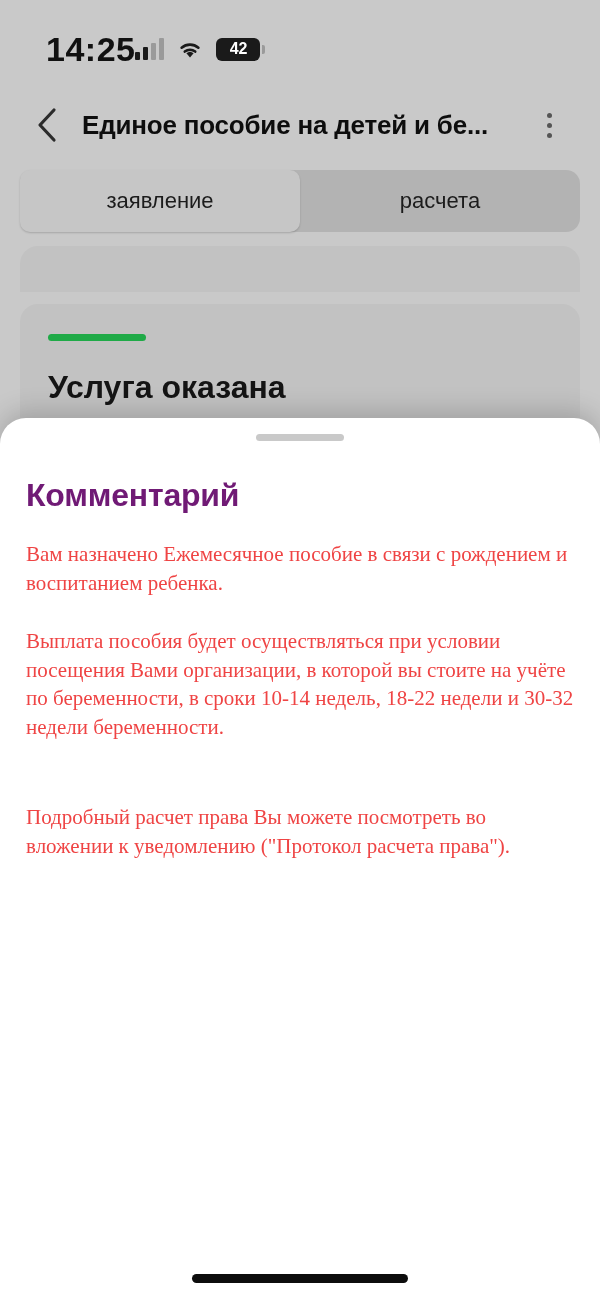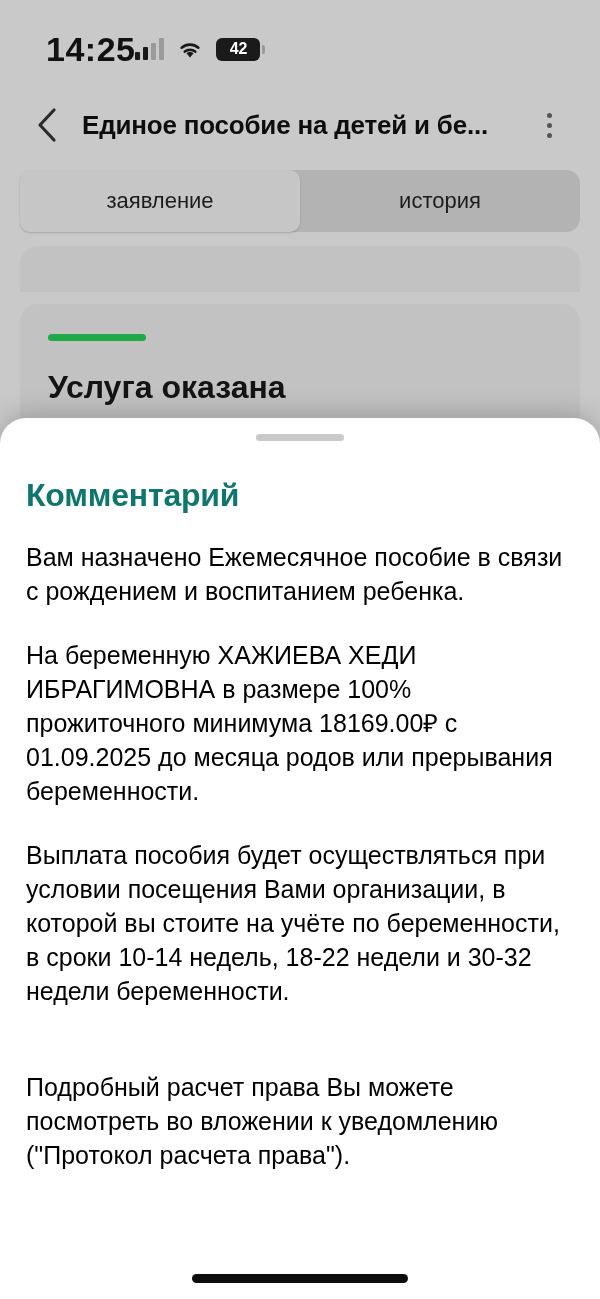--- a/index.html
+++ b/index.html
@@ -222,29 +222,30 @@
   .grabber {
     width: 88px;
     height: 7px;
     border-radius: 4px;
     background: #c9c9c9;
     margin: 16px auto 0 auto;
   }
   .sheet h1 {
     font-size: 32px;
     font-weight: 700;
-    color: #0f766e;
+    color: #701a75;
     margin: 36px 0 26px 0;
     letter-spacing: -0.2px;
   }
   .sheet p {
-    font-size: 25px;
+    font-size: 21px;
     line-height: 1.36;
-    color: #000000;
+    color: #ef4444;
     margin: 0 0 30px 0;
+    font-family: Liberation Serif, serif;
   }
   .sheet p.spacer-before {
     margin-top: 62px;
   }
 
   
   .home-indicator {
     position: absolute;
     left: 50%;
     transform: translateX(-50%);
@@ -291,35 +292,34 @@
     <div class="nav-title">Единое пособие на детей и бе...</div>
     <div class="kebab">
       <span></span>
         <span></span>
         <span></span>
     </div>
   </div>
 
   <div class="segment">
     <div class="seg active">заявление</div>
-    <div class="seg">история</div>
+    <div class="seg">расчета</div>
   </div>
 
   <div class="bg-card-top"></div>
 
   <div class="status-card">
     <div class="bar"></div>
     <div class="title">Услуга оказана</div>
     <div class="time">сегодня в 13:29</div>
     <div class="ghost-row"></div>
   </div>
 
   <div class="sheet">
     <div class="grabber"></div>
     <h1>Комментарий</h1>
     <p>Вам назначено Ежемесячное пособие в связи с рождением и воспитанием ребенка.</p>
-    <p>На беременную ХАЖИЕВА ХЕДИ ИБРАГИМОВНА в размере 100% прожиточного минимума 18169.00₽ с 01.09.2025 до месяца родов или прерывания беременности.</p>
     <p>Выплата пособия будет осуществляться при условии посещения Вами организации, в которой вы стоите на учёте по беременности, в сроки 10-14 недель, 18-22 недели и 30-32 недели беременности.</p>
     <p class="spacer-before">Подробный расчет права Вы можете посмотреть во вложении к уведомлению ("Протокол расчета права").</p>
   </div>
 
   <div class="home-indicator"></div>
 </div>
 
 </body></html>

